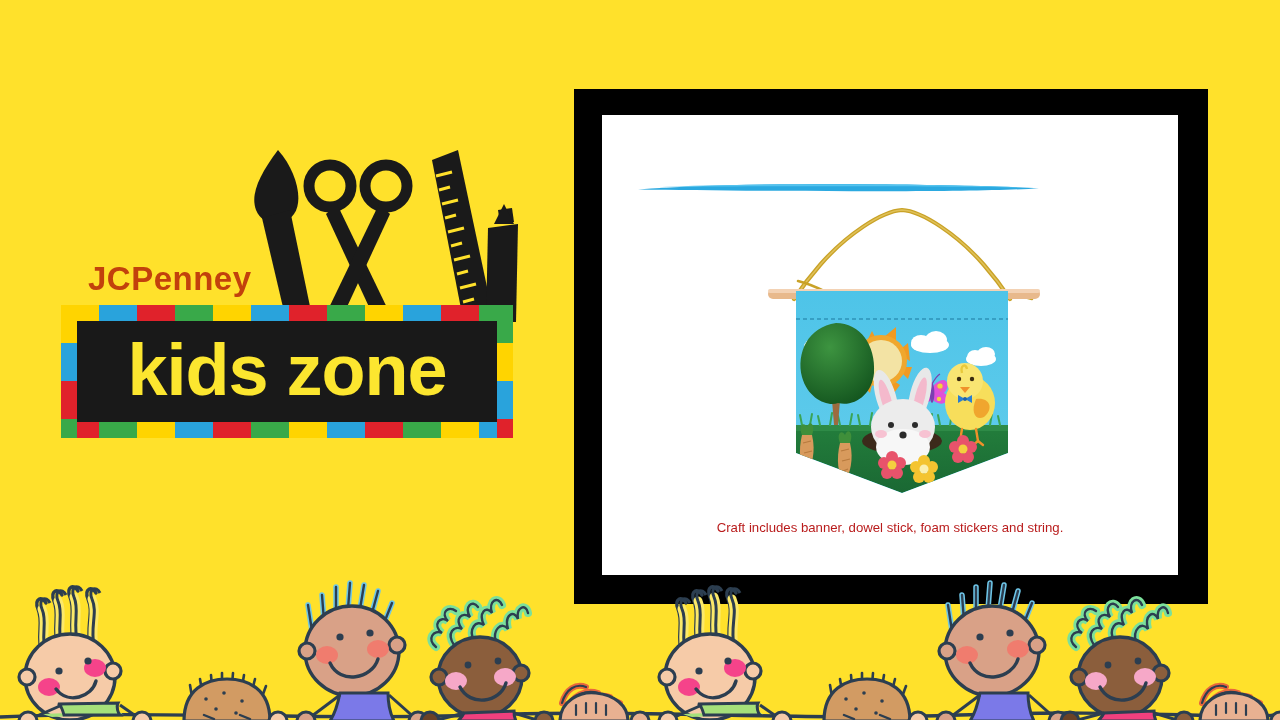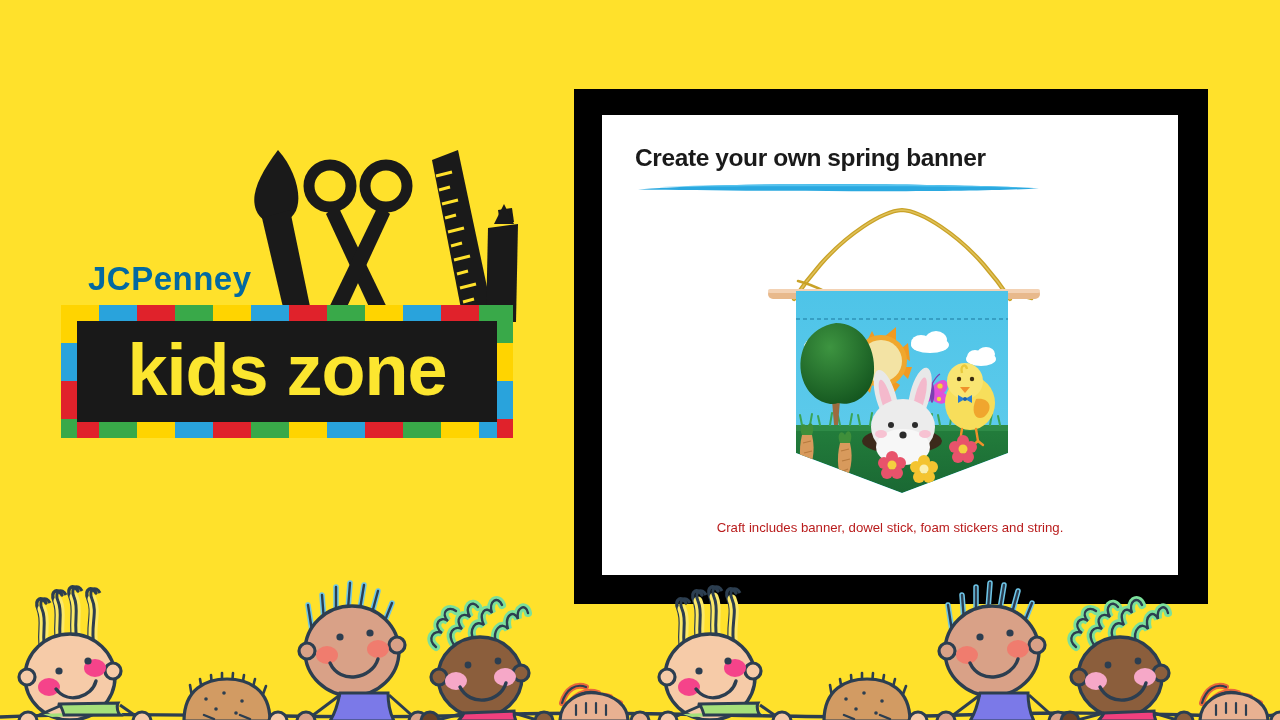--- a/index.html
+++ b/index.html
@@ -161,21 +161,21 @@
         </g>
       </g>
 
       <g>
         <path d="M262 62 L 276 60 L 278 74 L 264 76 Z" fill="#1A1A1A"></path>
         <path d="M252 80 L 282 76 L 280 174 L 250 174 Z" fill="#1A1A1A"></path>
         <path d="M258 76 L 268 56 L 278 76 Z" fill="#1A1A1A"></path>
       </g>
     </svg>
 
-    <div id="brand-jcp" style="color: #0369a1;">JCPenney</div>
+    <div id="brand-jcp" style="color: #c2410c;">JCPenney</div>
 
     <div id="kidszone-frame">
       <div class="lego-strip horiz" id="lego-top">
           <div class="blk" style="background: rgb(255, 212, 0);"></div>
           <div class="blk" style="background: rgb(41, 163, 220);"></div>
           <div class="blk" style="background: rgb(224, 34, 43);"></div>
           <div class="blk" style="background: rgb(57, 169, 73);"></div>
           <div class="blk" style="background: rgb(255, 212, 0);"></div>
           <div class="blk" style="background: rgb(41, 163, 220);"></div>
           <div class="blk" style="background: rgb(224, 34, 43);"></div>
@@ -213,21 +213,20 @@
         </div>
       <div id="kidszone-inner" style="background: rgb(25, 25, 25);">
         <span id="kidszone-text" style="color: rgb(252, 230, 47);">kids zone</span>
       </div>
     </div>
   </div>
 
   <div id="slide-frame" style="background: rgb(0, 0, 0);">
     <div id="slide-white" style="background: rgb(255, 255, 255);">
 
-      <div id="slide-title" style="color: rgb(26, 26, 26);">Create your own spring banner</div>
 
       <svg id="title-underline" viewBox="0 0 405 10" preserveAspectRatio="none">
         <path d="M2 7.5 C 60 3.2, 150 1.4, 240 2.2 C 310 2.8, 370 4.4, 403 6.2
                  C 370 8.6, 300 9.6, 215 9.2 C 130 8.8, 55 8.4, 2 7.5 Z" fill="#2BA9E0"></path>
         <path d="M20 5.2 C 90 2.4, 180 1.6, 260 2.6 C 320 3.3, 365 4.6, 392 5.7
                  C 350 5.0, 280 4.2, 200 4.2 C 120 4.2, 60 4.7, 20 5.2 Z" fill="#55C3EE"></path>
       </svg>
 
       <svg id="banner-art" viewBox="0 0 300 305">
         <defs>

